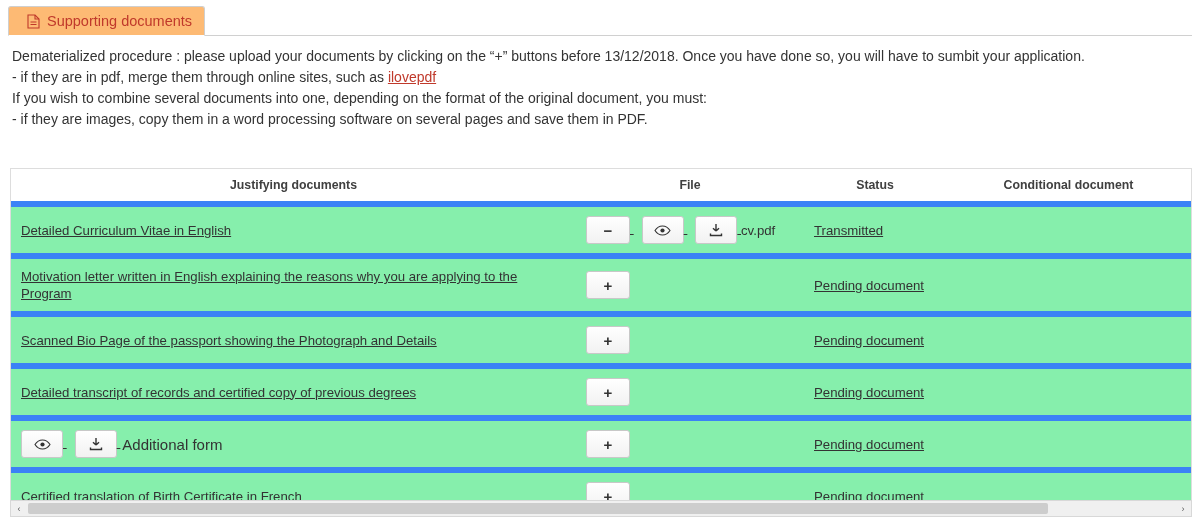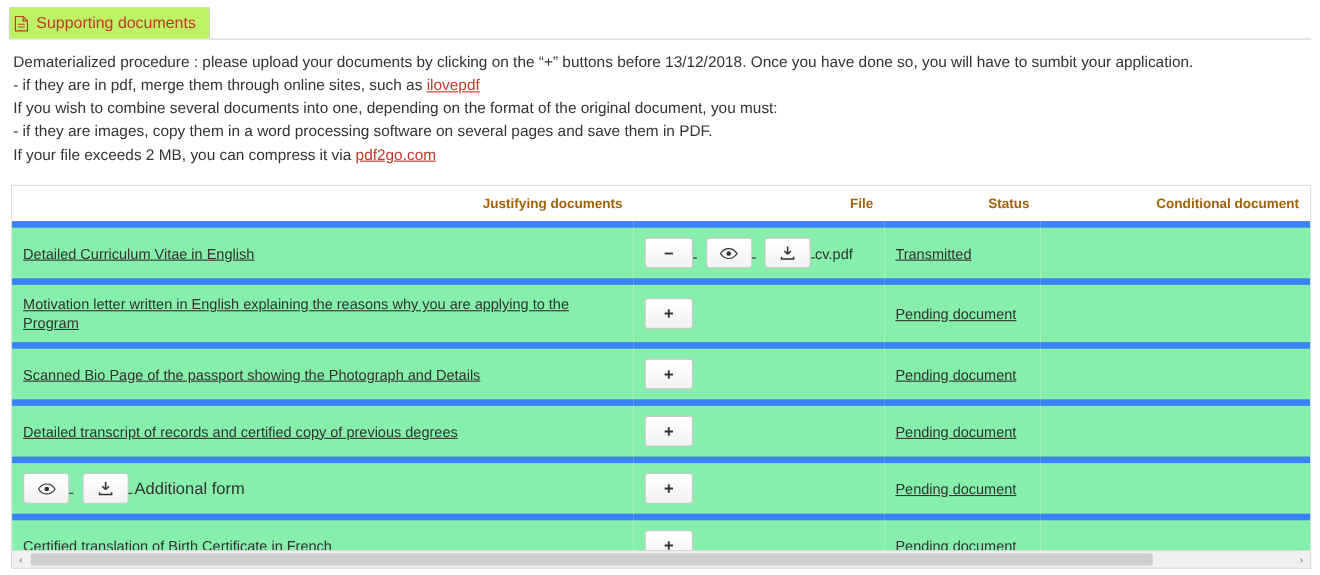--- a/index.html
+++ b/index.html
@@ -24,25 +24,25 @@
     display: flex;
     align-items: flex-end;
     border-bottom: 1px solid #d0d0d0;
     width: 1184px;
   }
   .tab {
     display: flex;
     align-items: center;
     gap: 7px;
     height: 30px;
-    padding: 0 12px 0 4px;
+    padding: 0 12px 0 18px;
     border: 1px solid #cfcfcf;
     border-bottom: 1px solid #ffffff;
     border-radius: 3px 3px 0 0;
-    background: #bef264;
+    background: #fdba74;
     color: #c0392b;
     font-size: 14.5px;
     position: relative;
     top: 1px;
   }
   .tab .doc-icon svg { display: block; }
   .tab-label { color: #c0392b; }
 
   
   .intro {
@@ -71,24 +71,24 @@
     background: #ffffff;
   }
   table.docs {
     border-collapse: collapse;
     width: 1262px;
     table-layout: fixed;
     font-size: 13.2px;
     color: #333333;
   }
   table.docs th {
-    text-align: right;
+    text-align: center;
     font-weight: bold;
     font-size: 12.3px;
-    color: #a16207;
+    color: #404040;
     padding: 9px 10px;
     background: #ffffff;
     border-bottom: 2px solid #d946ef;
     vertical-align: middle;
   }
   table.docs td {
     padding: 9px 10px;
     border-top: 6px solid #3b82f6;
     vertical-align: middle;
     background: #86efac;
@@ -180,21 +180,20 @@
       </span>
       <span class="tab-label">Supporting documents</span>
     </div>
   </div>
 
   <div class="intro">
     <div>Dematerialized procedure : please upload your documents by clicking on the “+” buttons before 13/12/2018. Once you have done so, you will have to sumbit your application.</div>
     <div><span>- if they are in pdf, merge them through online sites, such as </span><a href="#">ilovepdf</a></div>
     <div>If you wish to combine several documents into one, depending on the format of the original document, you must:</div>
     <div>- if they are images, copy them in a word processing software on several pages and save them in PDF.</div>
-    <div><span>If your file exceeds 2 MB, you can compress it via </span><a href="#">pdf2go.com</a></div>
   </div>
 
   <div class="table-wrap">
     <table class="docs">
       <colgroup>
         <col class="col-doc">
           <col class="col-file">
           <col class="col-status">
           <col class="col-cond">
           <col class="col-com">

